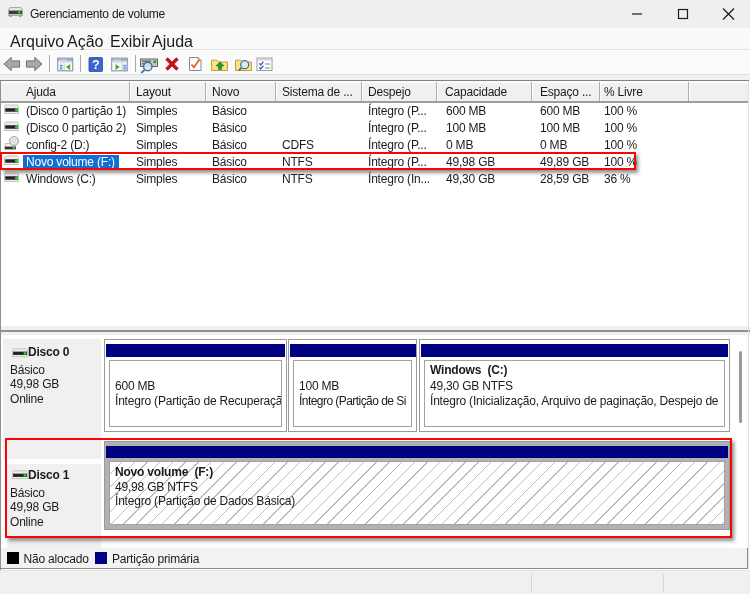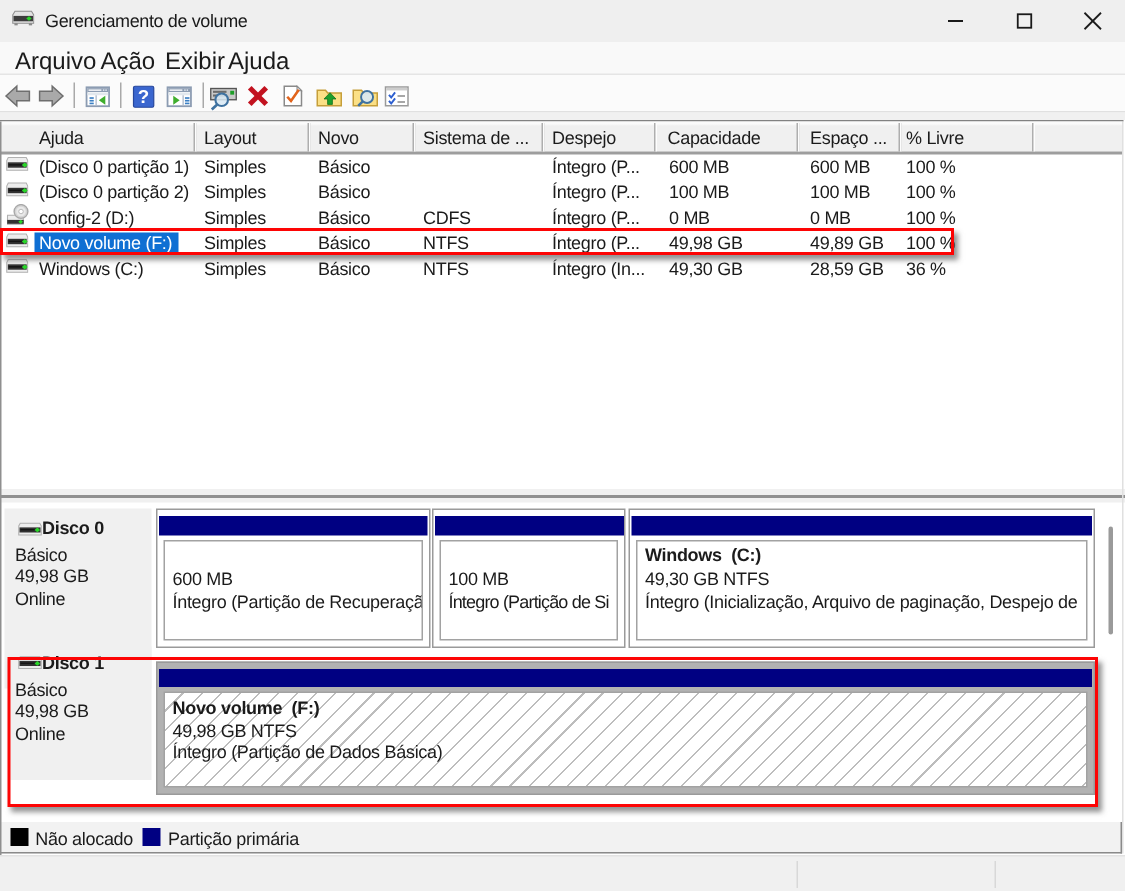--- a/index.html
+++ b/index.html
@@ -247,21 +247,21 @@
 </div>
 <div class="pcell" style="left:288px;top:339px;width:129px;height:93px;background:#fff;">
   <div class="navybar"></div>
   <div class="inner" style="background:#fff;padding:2px 5px;line-height:15.5px;">&nbsp;<br>100 MB<br><span style="letter-spacing:-0.55px">Íntegro (Partição de Si</span></div>
 </div>
 <div class="pcell" style="left:419px;top:339px;width:310.5px;height:93px;background:#fff;">
   <div class="navybar"></div>
   <div class="inner" style="background:#fff;padding:2px 5px;line-height:15.5px;"><b>Windows&nbsp; (C:)</b><br>49,30 GB NTFS<br>Íntegro (Inicialização, Arquivo de paginação, Despejo de</div>
 </div>
 
-<div class="dlabel" style="left:7px;top:431px;width:94px;height:89px;">
+<div class="dlabel" style="left:7px;top:464px;width:94px;height:89px;">
   <svg class="abs" style="left:5px;top:6px" width="16" height="10" viewBox="0 0 16 10">
       <path d="M1.5 0.8 h13 l1 1.8 v6 h-15 v-6 z" fill="#ededed" stroke="#b0b0b0" stroke-width="0.7"></path>
       <rect x="1" y="3.6" width="14" height="3.4" fill="#323232"></rect>
       <rect x="1.6" y="4.7" width="12.8" height="0.9" fill="#141414"></rect>
       <path d="M11 5.3 l1.9 -1.6 l1.9 1.6 l-1.9 1.6 z" fill="#2ad52a"></path>
     </svg>
   <div class="abs" style="left:21px;top:4px;font-weight:bold;">Disco 1</div>
   <div class="abs" style="left:3px;top:21.5px;">Básico</div>
   <div class="abs" style="left:3px;top:36px;">49,98 GB</div>
   <div class="abs" style="left:3px;top:50.5px;">Online</div>

